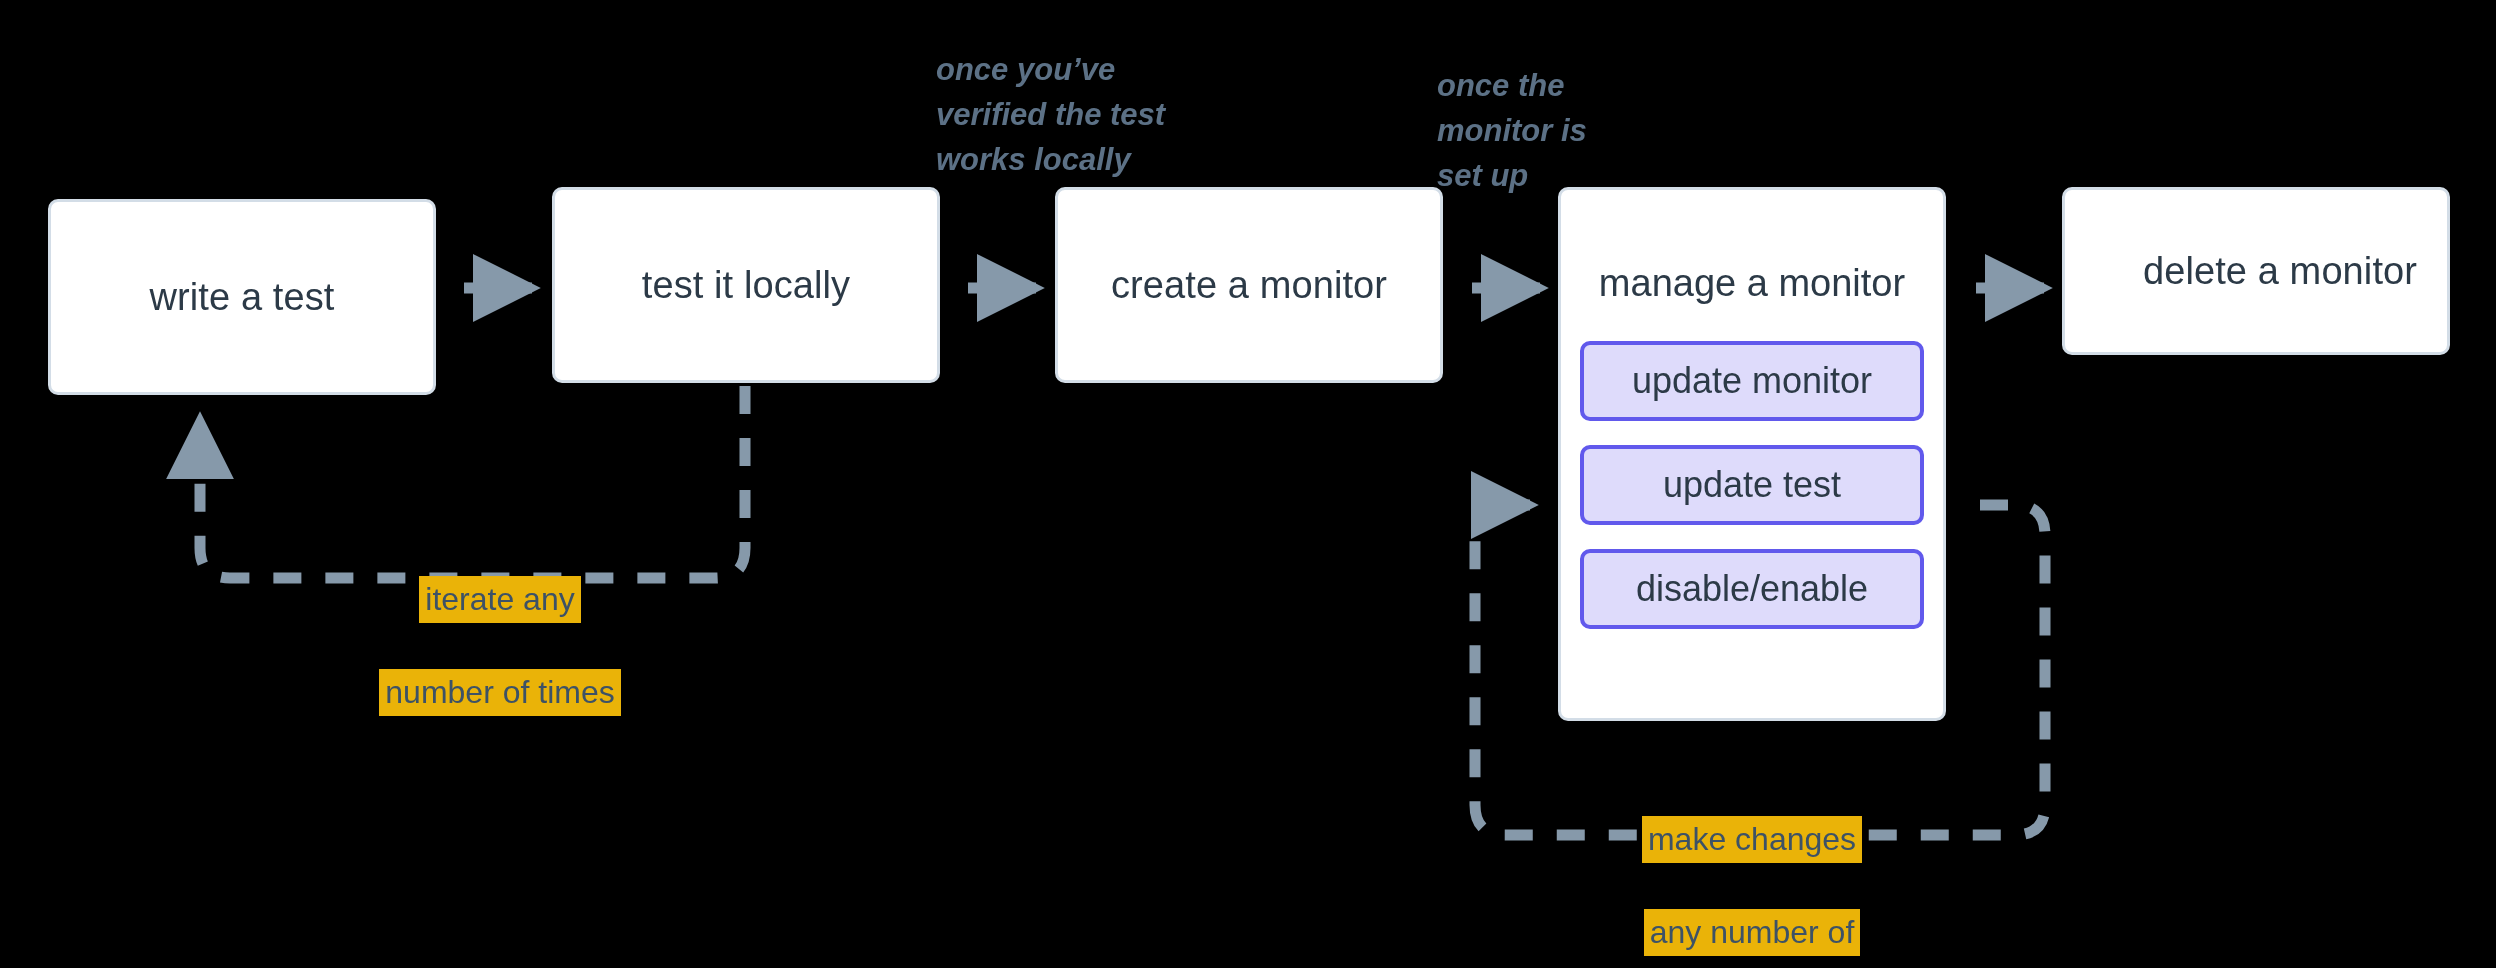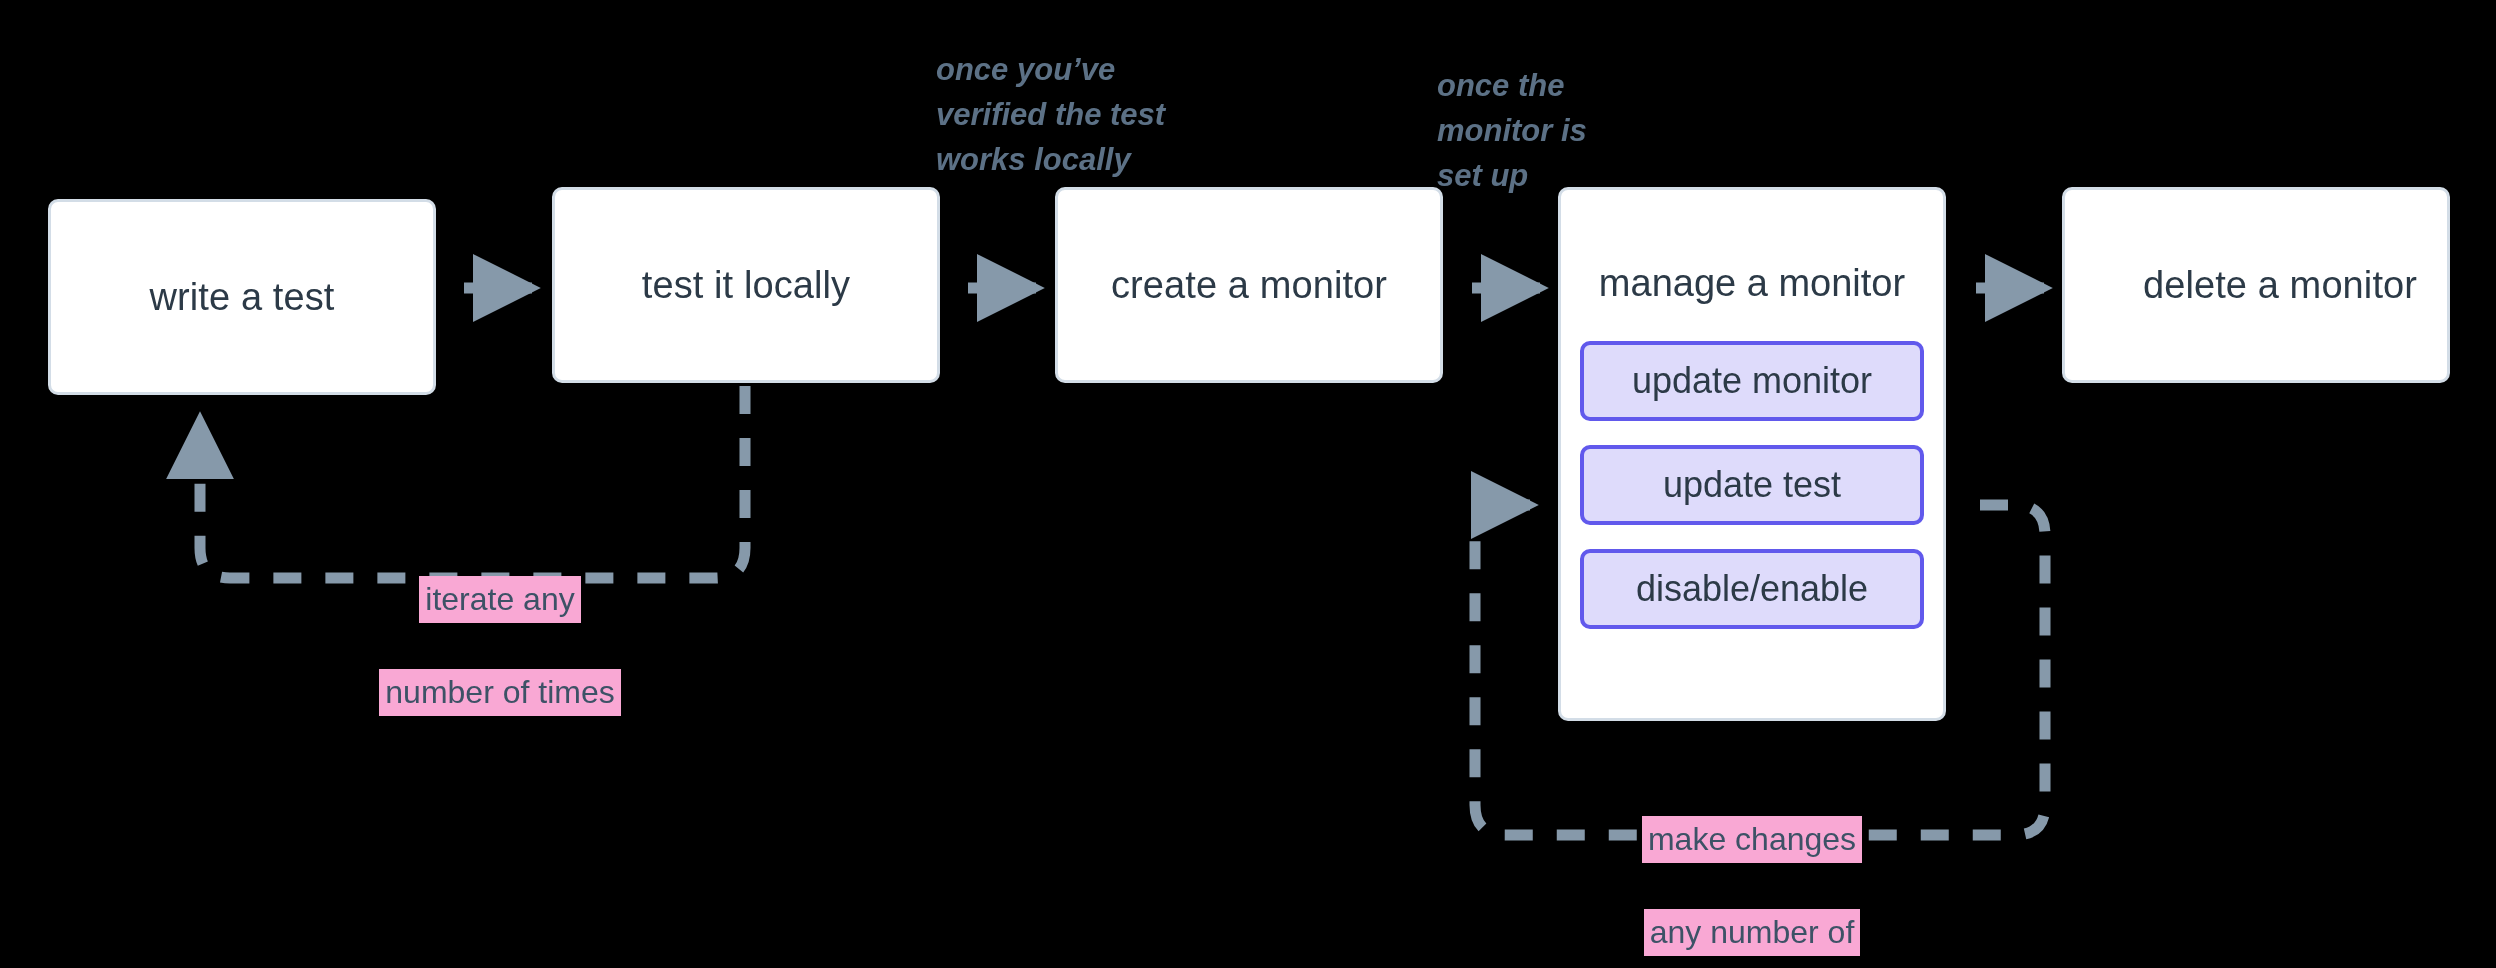--- a/index.html
+++ b/index.html
@@ -90,21 +90,21 @@
     position: absolute;
     color: #3d5266;
     font-size: 32px;
     font-weight: 500;
     line-height: 1.45;
     text-align: center;
     white-space: pre-line;
     z-index: 5;
   }
   .loop-label span {
-    background: #f9a8d4;
+    background: #eab308;
     padding: 0 6px;
     display: inline-block;
   }
 </style>
 </head>
 <body>
 
 <div id="diagram-root">
 
   <svg id="flow-svg" viewBox="0 0 2496 968" xmlns="http://www.w3.org/2000/svg">
@@ -162,21 +162,21 @@
       </div>
       <div class="action-chip">
         <span>update test</span>
       </div>
       <div class="action-chip">
         <span>disable/enable</span>
       </div>
     </div>
   </div>
 
-  <div class="node-box" style="left:2062px; top:187px; width:388px; height:196px;padding-left:48px;">
+  <div class="node-box" style="left:2062px; top:187px; width:388px; height:168px;padding-left:48px;">
     <span>delete a monitor</span>
   </div>
 
   <div class="annotation" style="left:908px; top:48px;margin-left:28px;">once you’ve
 verified the test
 works locally</div>
 
   <div class="annotation" style="left:1437px; top:64px;">once the
 monitor is
 set up</div>

